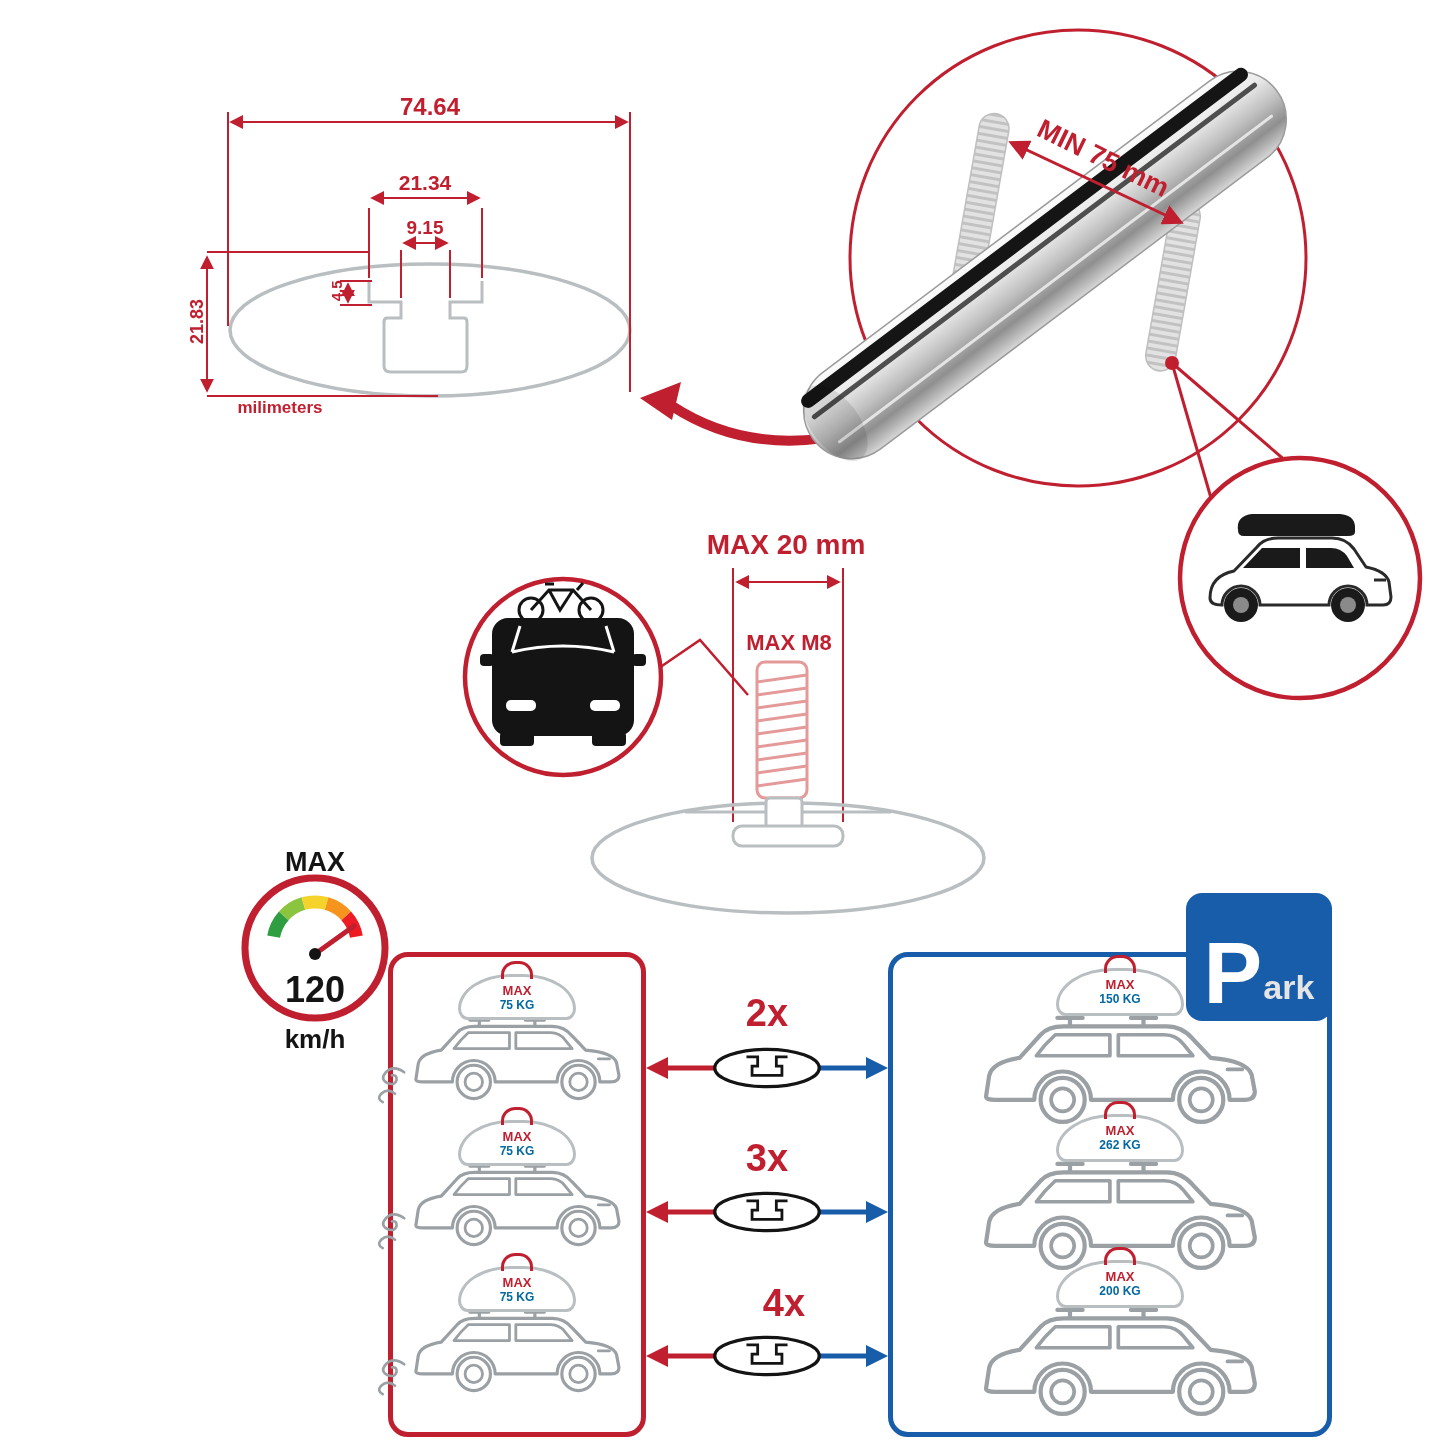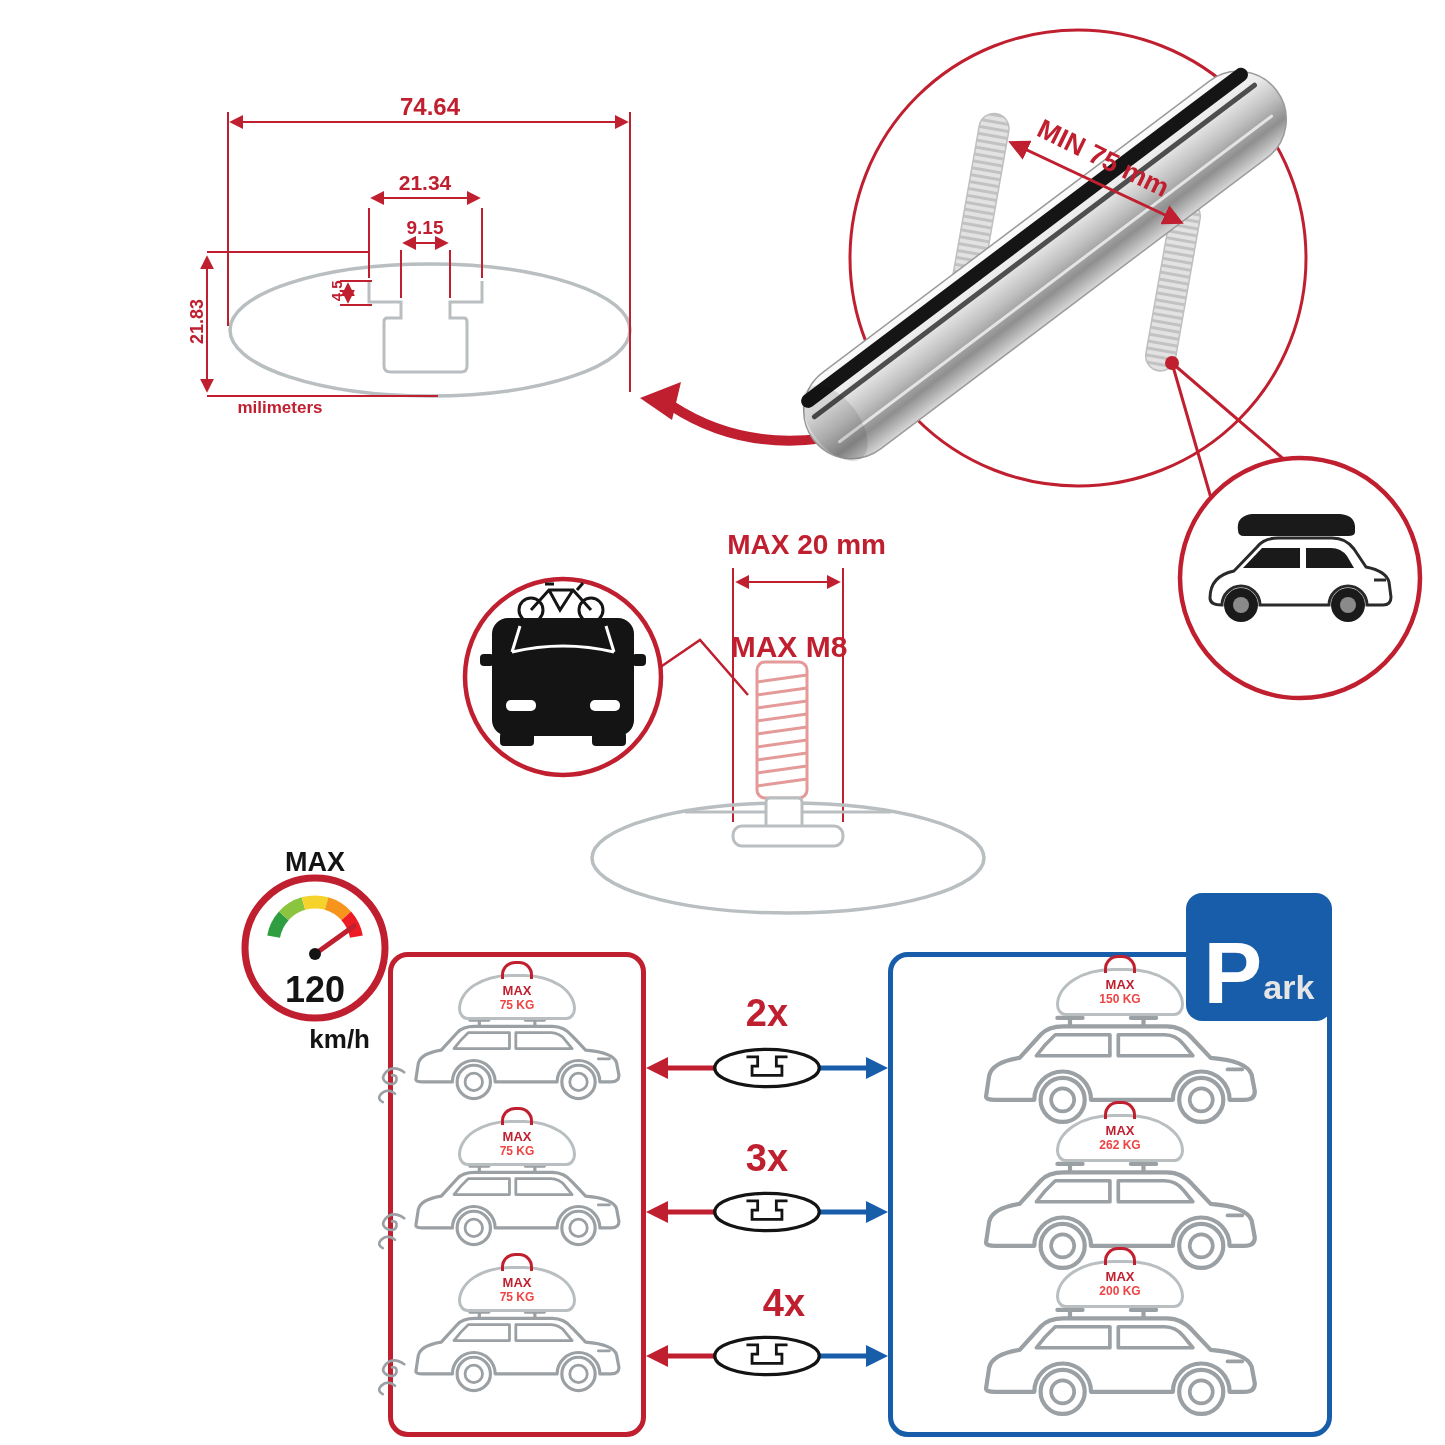--- a/index.html
+++ b/index.html
@@ -13,21 +13,21 @@
   .box-blue{left:888px;top:952px;width:444px;height:485px;border:5px solid #185da9;}
   .lbl{position:absolute;z-index:3;color:#c01f2f;font-weight:bold;text-align:center;line-height:1.05;}
   .lbl-dark{color:#141414;}
   .rot-ccw{transform:rotate(-90deg);}
   .bag{position:absolute;z-index:3;width:118px;height:46px;background:#fff;border:3px solid #b9bec1;
        border-radius:55% 55% 12px 12px / 95% 95% 14px 14px;text-align:center;box-sizing:border-box;padding-top:7px;}
   .bag-blue{width:128px;height:48px;}
   .bag-arc{position:absolute;top:-16px;left:50%;transform:translateX(-50%);width:26px;height:15px;
        border:3.5px solid #c01f2f;border-bottom:none;border-radius:14px 14px 0 0;}
   .bag-max{font-size:13px;font-weight:bold;color:#c01f2f;line-height:1.15;}
-  .bag-kg{font-size:12px;font-weight:bold;color:#ef4444;line-height:1.1;}
+  .bag-kg{font-size:12px;font-weight:bold;color:#0369a1;line-height:1.1;}
   .park{position:absolute;left:1186px;top:893px;width:146px;height:128px;background:#185da9;border-radius:16px;
         z-index:4;display:flex;align-items:flex-end;justify-content:center;padding-bottom:10px;box-sizing:border-box;gap:1px;}
   .park-p{color:#fff;font-weight:bold;font-size:88px;line-height:0.88;}
   .park-ark{color:#e5e5e5;font-weight:bold;font-size:34px;margin-bottom:4px;}
 </style>
 </head>
 <body>
 
 <div class="canvas">
 
@@ -248,25 +248,25 @@
 
   <div class="lbl" style="left:330px;top:94px;width:200px;font-size:24px;">74.64</div>
   <div class="lbl" style="left:345px;top:172px;width:160px;font-size:21px;">21.34</div>
   <div class="lbl" style="left:365px;top:218px;width:120px;font-size:19px;">9.15</div>
   <div class="lbl rot-ccw" style="left:317px;top:283px;width:40px;font-size:15px;">4.5</div>
   <div class="lbl rot-ccw" style="left:162px;top:312px;width:70px;font-size:18px;">21.83</div>
   <div class="lbl" style="left:200px;top:399px;width:160px;font-size:17px;text-align:center;">milimeters</div>
 
   <div class="lbl" style="left:1024px;top:104px;width:190px;font-size:27px;transform:rotate(26deg);transform-origin:left top;">MIN 75 mm</div>
 
-  <div class="lbl" style="left:686px;top:530px;width:200px;font-size:28px;text-align:right;">MAX 20 mm</div>
-  <div class="lbl" style="left:719px;top:631px;width:140px;font-size:30px;">MAX M8</div>
+  <div class="lbl" style="left:686px;top:530px;width:200px;font-size:28px;">MAX 20 mm</div>
+  <div class="lbl" style="left:719px;top:631px;width:140px;font-size:22px;">MAX M8</div>
 
   <div class="lbl lbl-dark" style="left:260px;top:848px;width:110px;font-size:27px;">MAX</div>
-  <div class="lbl lbl-dark" style="left:260px;top:1026px;width:110px;font-size:26px;text-align:right;">km/h</div>
+  <div class="lbl lbl-dark" style="left:260px;top:1026px;width:110px;font-size:26px;">km/h</div>
 
   <div class="lbl" style="left:717px;top:994px;width:100px;font-size:38px;">2x</div>
   <div class="lbl" style="left:717px;top:1139px;width:100px;font-size:38px;text-align:center;">3x</div>
   <div class="lbl" style="left:734px;top:1284px;width:100px;font-size:38px;">4x</div>
 
   <div class="bag" style="left:458px;top:974px;">
     <div class="bag-arc"></div>
     <div class="bag-max">MAX</div>
     <div class="bag-kg">75 KG</div>
   </div>

